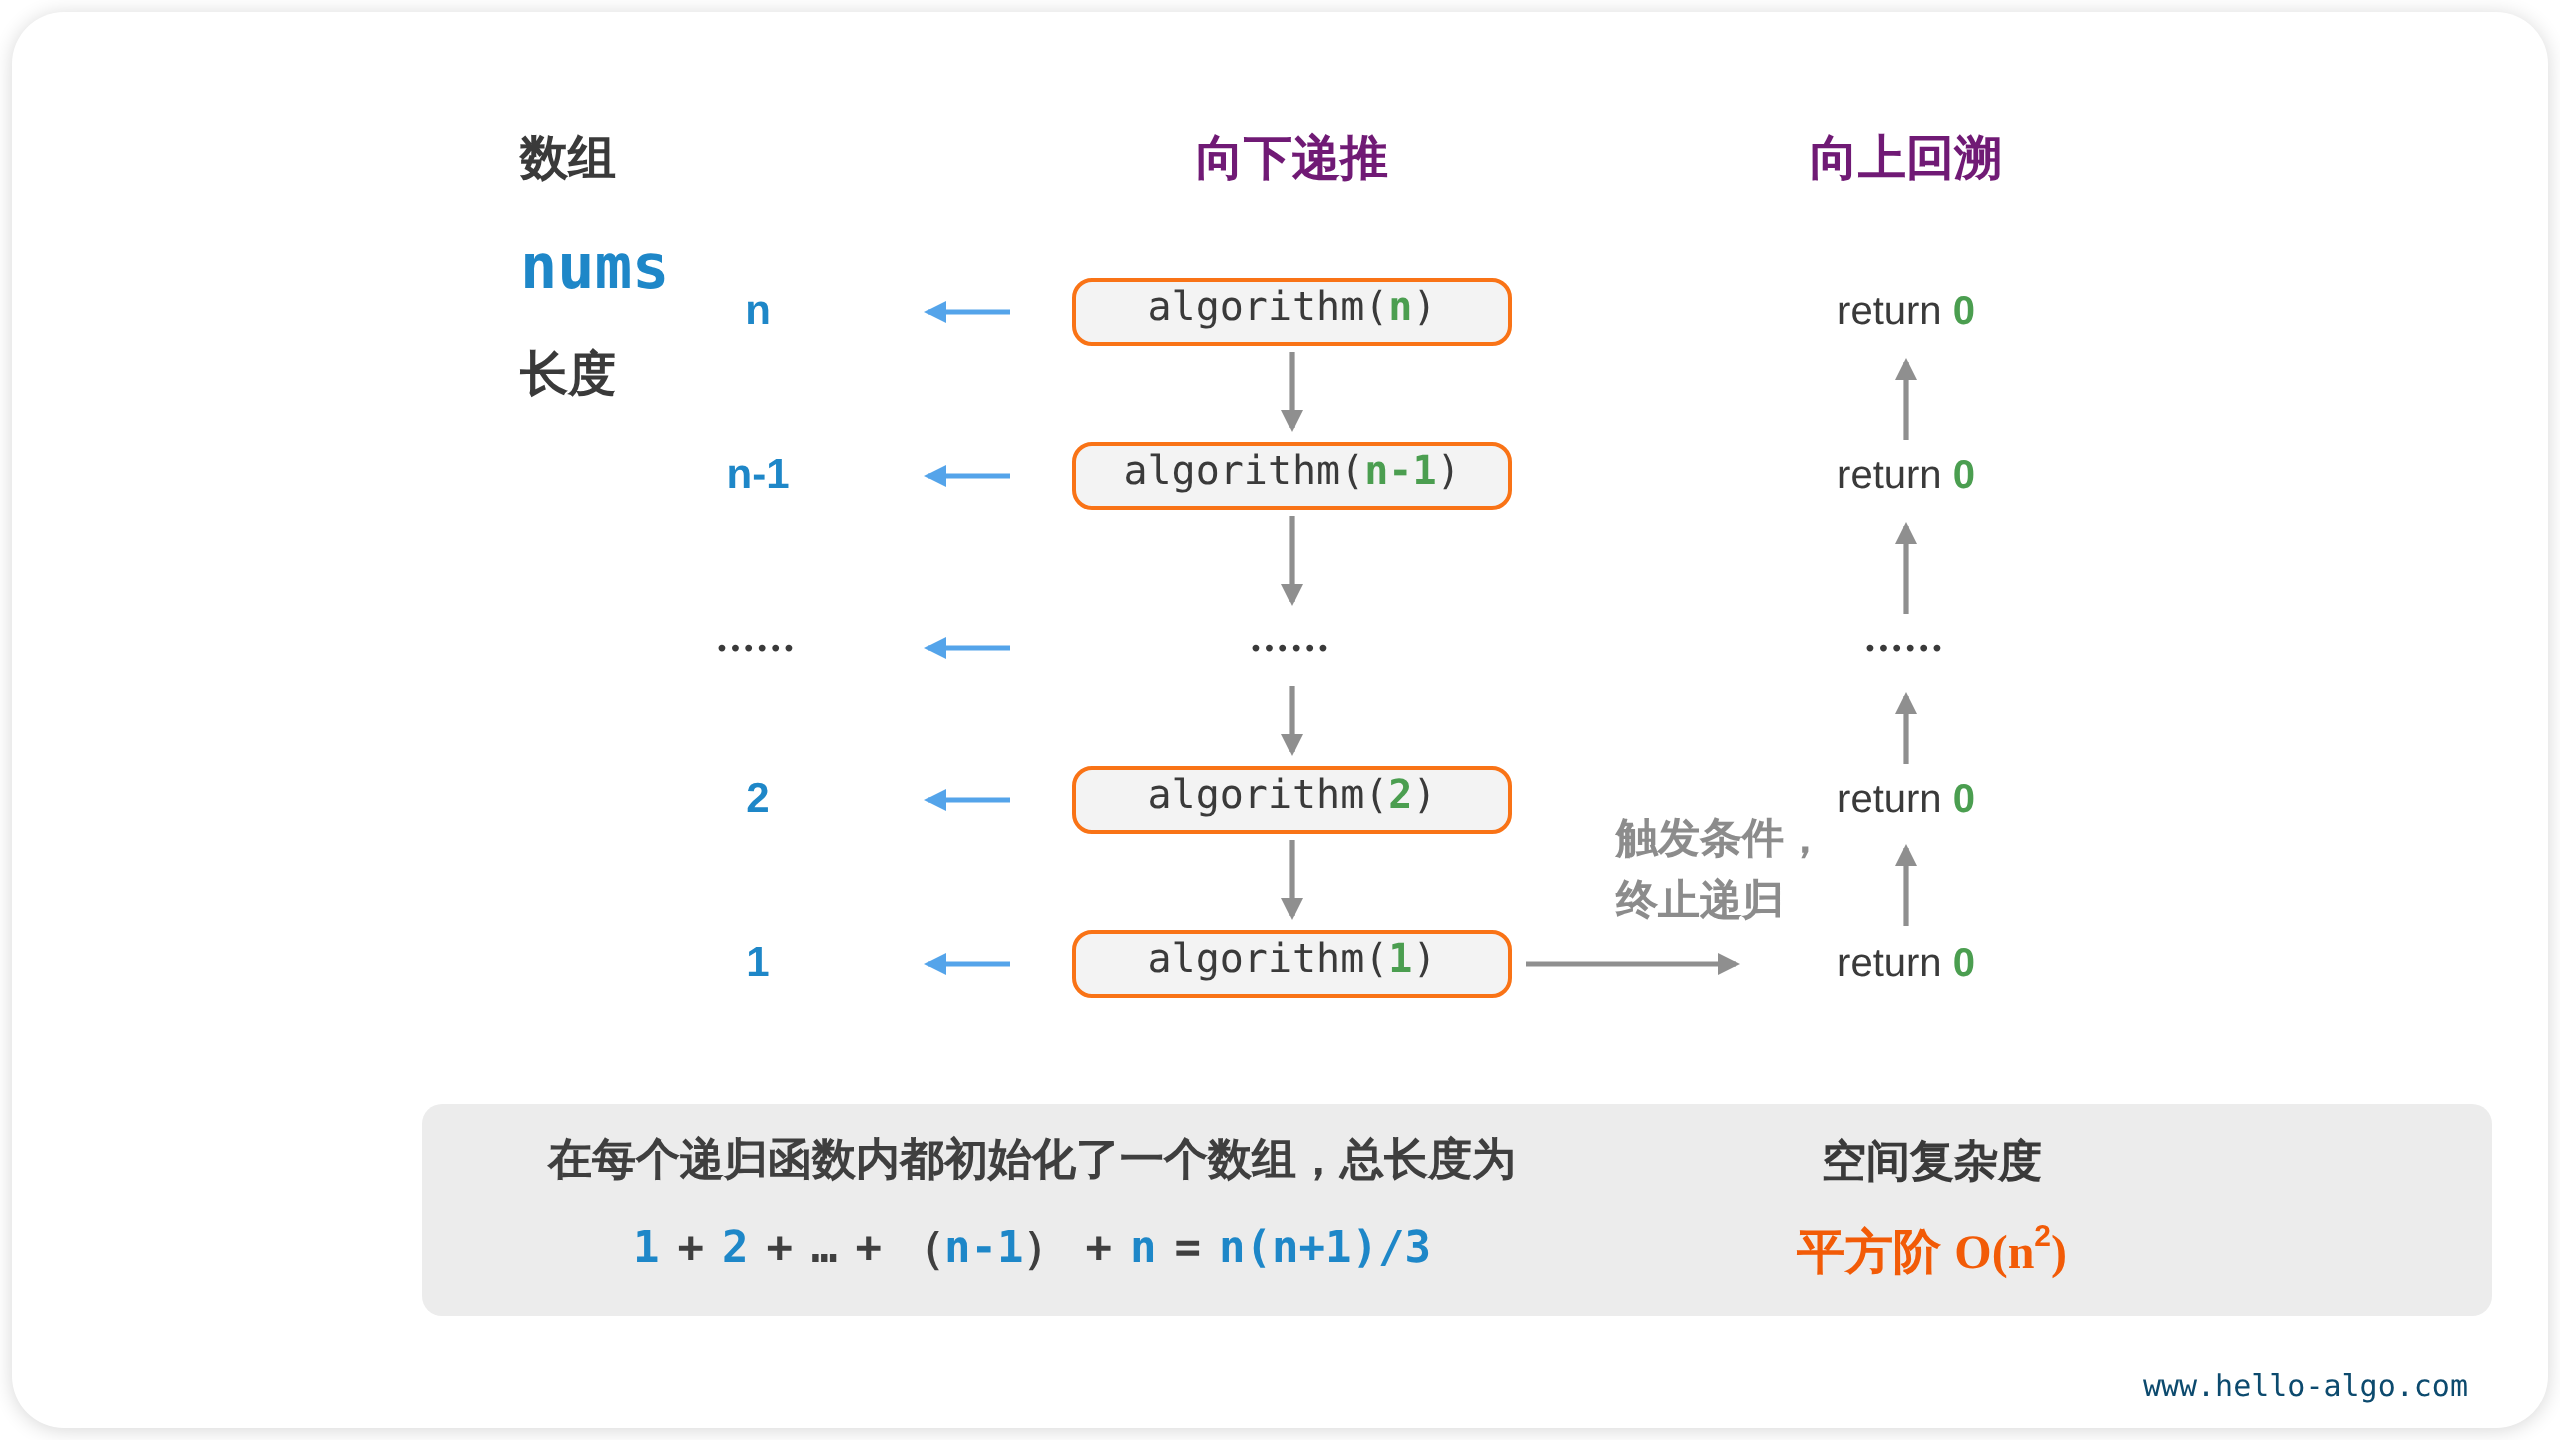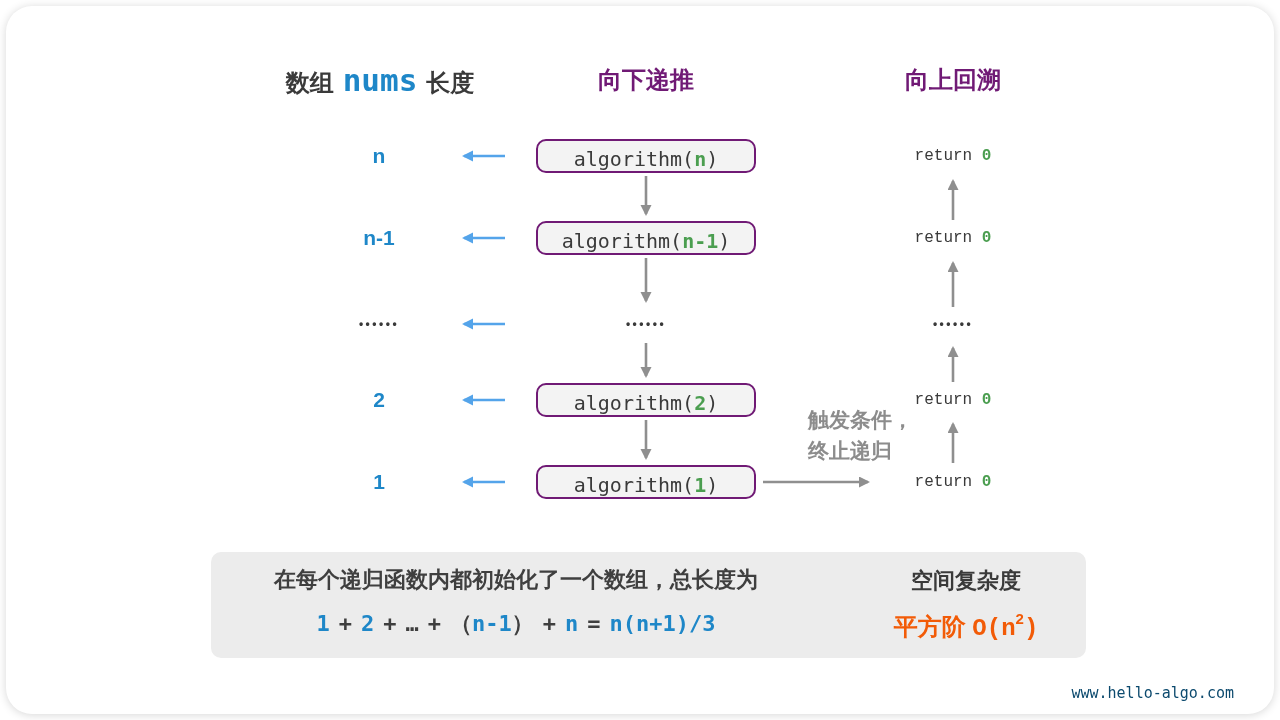--- a/index.html
+++ b/index.html
@@ -1,52 +1,52 @@
 <!DOCTYPE html>
 <html><head>
 <meta charset="utf-8">
 <style>
   html,body{margin:0;padding:0;width:1280px;height:720px;background:#ffffff;overflow:hidden;}
   body{font-family:"Liberation Sans",sans-serif;position:relative;}
   .card{position:absolute;left:6px;top:6px;width:1268px;height:708px;background:#ffffff;
         border-radius:26px;box-shadow:0 1px 10px rgba(0,0,0,0.16);}
   .abs{position:absolute;}
-  .mono{font-family:Liberation Mono, monospace;}
+  .mono{font-family:Liberation Serif, serif;}
   .center{text-align:center;}
 
   
   .hdr{top:59px;line-height:30px;font-size:24px;font-weight:700;color:#3a3a3a;}
   .hdr-gray{color:#701a75;}
-  .hdr-left{left:254px;width:240px;display:flex;justify-content:center;align-items:baseline;gap:9px;}
+  .hdr-left{left:254px;width:240px;display:flex;justify-content:center;align-items:baseline;gap:24px;flex-direction:column;}
   .hdr-mid{left:530px;width:220px;}
   .hdr-right{left:837px;width:220px;}
   .code-blue{font-family:"DejaVu Sans Mono","Liberation Mono",monospace;color:#1e87c8;font-weight:700;font-size:31px;}
 
   
   .len{left:310px;width:126px;line-height:28px;font-size:21px;font-weight:700;color:#1e87c8;text-align:center;}
 
   
   .dots{width:126px;line-height:18px;font-size:12px;font-weight:700;letter-spacing:2.5px;color:#3a3a3a;text-align:center;}
 
   
   .call-box{left:530px;width:220px;height:34px;box-sizing:border-box;background:#f3f3f3;
-            border:2px solid #701a75;border-radius:10px;display:flex;align-items:flex-end;justify-content:center;
+            border:2px solid #f97316;border-radius:10px;display:flex;align-items:flex-start;justify-content:center;
             font-family:"DejaVu Sans Mono","Liberation Mono",monospace;font-size:20px;color:#3a3a3a;}
   .arg{color:#4b9e50;font-weight:700;}
 
   
-  .ret{left:884px;width:126px;line-height:28px;font-size:16px;color:#3a3a3a;text-align:center;
-       font-family:Liberation Mono, monospace;}
+  .ret{left:884px;width:126px;line-height:28px;font-size:20px;color:#3a3a3a;text-align:center;
+       font-family:Liberation Sans, sans-serif;}
   .ret .val{color:#4b9e50;font-weight:700;}
 
   
   .trigger{left:764px;top:398px;width:120px;font-size:21px;font-weight:700;color:#8c8c8c;line-height:31px;margin-left:38px;}
 
   
-  .panel{left:205px;top:546px;width:875px;height:106px;background:#ececec;border-radius:10px;}
+  .panel{left:205px;top:546px;width:1035px;height:106px;background:#ececec;border-radius:10px;}
   .desc{left:35px;top:13px;width:540px;font-size:22px;font-weight:600;color:#3f3f3f;line-height:30px;text-align:center;}
   .formula{left:35px;top:57px;width:540px;display:flex;justify-content:center;align-items:baseline;gap:9px;
            font-family:"DejaVu Sans Mono","Liberation Mono",monospace;font-size:22px;font-weight:700;}
   .formula .group{display:flex;gap:0;align-items:baseline;}
   .tk-blue{color:#1e87c8;}
   .tk-dark{color:#3f3f3f;}
   .result-title{left:650px;top:14px;width:210px;font-size:22px;font-weight:700;color:#3a3a3a;text-align:center;line-height:30px;}
   .result-value{left:650px;top:52px;width:210px;font-size:24px;font-weight:700;color:#f25b07;text-align:center;line-height:34px;}
   .result-value sup{font-size:15px;position:relative;top:-2px;}
 

